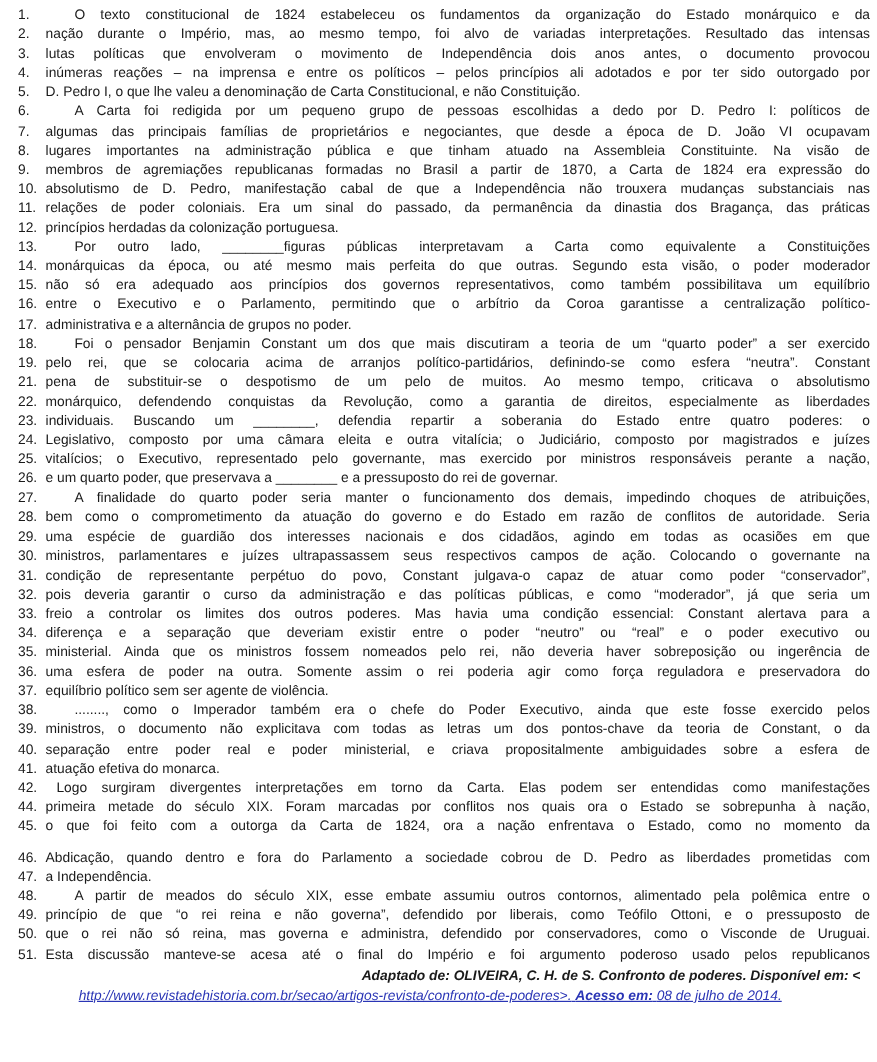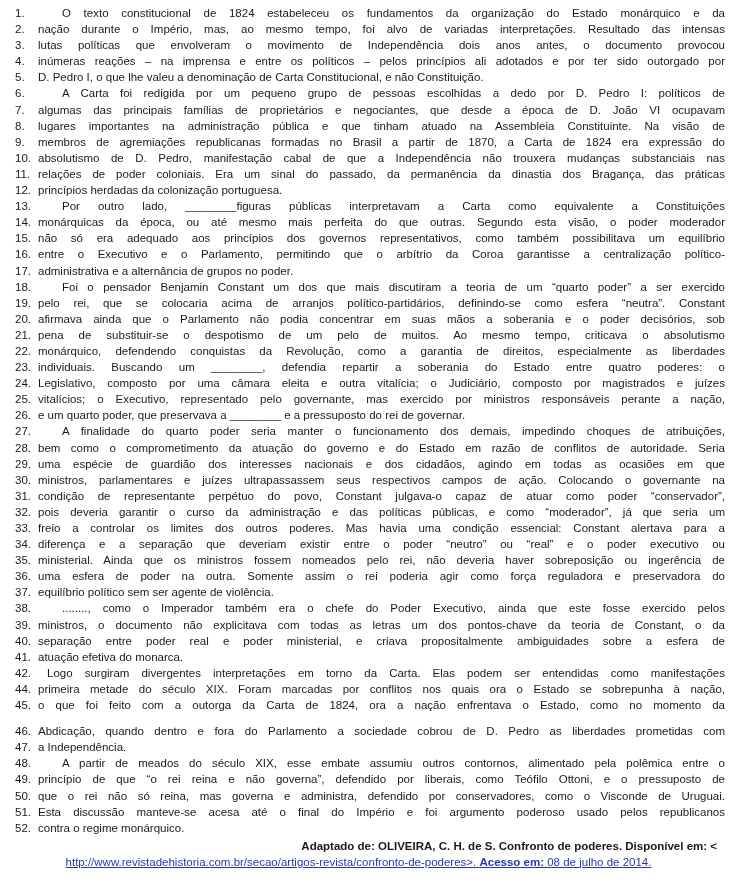--- a/index.html
+++ b/index.html
@@ -16,21 +16,21 @@
     font-size:11.5px;color:#1a1a1a;
   }
   .txt{
     flex:1;font-size:11.5px;color:#1a1a1a;
     text-align:justify;text-align-last:justify;
     -moz-text-align-last:justify;
   }
   .txt.end{text-align-last:left;-moz-text-align-last:left;}
   .txt.ind{text-indent:24px;}
   .txt.ind-sm{text-indent:9px;}
-  .footer{margin-top:3px;padding-right:8px;text-align:right;}
+  .footer{margin-top:3px;padding-right:8px;text-align:right;font-style:italic;}
   .credit{
     font-size:11.5px;font-weight:bold;color:#1a1a1a;line-height:15px;
   }
   .linkline{font-size:11.5px;line-height:16px;text-align:center;}
   .linkline a{
     color:#2a35b5;text-decoration:underline;cursor:pointer;
   }
   .linkline .access-label{font-weight:bold;}
 </style>
 </head>
@@ -108,24 +108,20 @@
       </div>
       <div class="row">
         <span class="num">18.</span>
         <div class="txt ind">Foi o pensador Benjamin Constant um dos que mais discutiram a teoria de um “quarto poder” a ser exercido</div>
       </div>
       <div class="row">
         <span class="num">19.</span>
         <div class="txt">pelo rei, que se colocaria acima de arranjos político-partidários, definindo-se como esfera “neutra”. Constant</div>
       </div>
       <div class="row">
-        <span class="num">20.</span>
-        <div class="txt">afirmava ainda que o Parlamento não podia concentrar em suas mãos a soberania e o poder decisórios, sob</div>
-      </div>
-      <div class="row">
         <span class="num">21.</span>
         <div class="txt">pena de substituir-se o despotismo de um pelo de muitos. Ao mesmo tempo, criticava o absolutismo</div>
       </div>
       <div class="row">
         <span class="num">22.</span>
         <div class="txt">monárquico, defendendo conquistas da Revolução, como a garantia de direitos, especialmente as liberdades</div>
       </div>
       <div class="row">
         <span class="num">23.</span>
         <div class="txt">individuais. Buscando um ________, defendia repartir a soberania do Estado entre quatro poderes: o</div>
@@ -230,24 +226,20 @@
         <span class="num">49.</span>
         <div class="txt">princípio de que “o rei reina e não governa”, defendido por liberais, como Teófilo Ottoni, e o pressuposto de</div>
       </div>
       <div class="row">
         <span class="num">50.</span>
         <div class="txt">que o rei não só reina, mas governa e administra, defendido por conservadores, como o Visconde de Uruguai.</div>
       </div>
       <div class="row">
         <span class="num">51.</span>
         <div class="txt">Esta discussão manteve-se acesa até o final do Império e foi argumento poderoso usado pelos republicanos</div>
-      </div>
-      <div class="row">
-        <span class="num">52.</span>
-        <div class="txt end">contra o regime monárquico.</div>
       </div>
     </div>
 
   <div class="footer">
     <div class="credit">Adaptado de: OLIVEIRA, C. H. de S. Confronto de poderes. Disponível em: &lt;</div>
     <div class="linkline">
       <a><span>http://www.revistadehistoria.com.br/secao/artigos-revista/confronto-de-poderes&gt;.</span> <span class="access-label">Acesso em:</span> <span>08 de julho de 2014.</span></a>
     </div>
   </div>
 </div>

